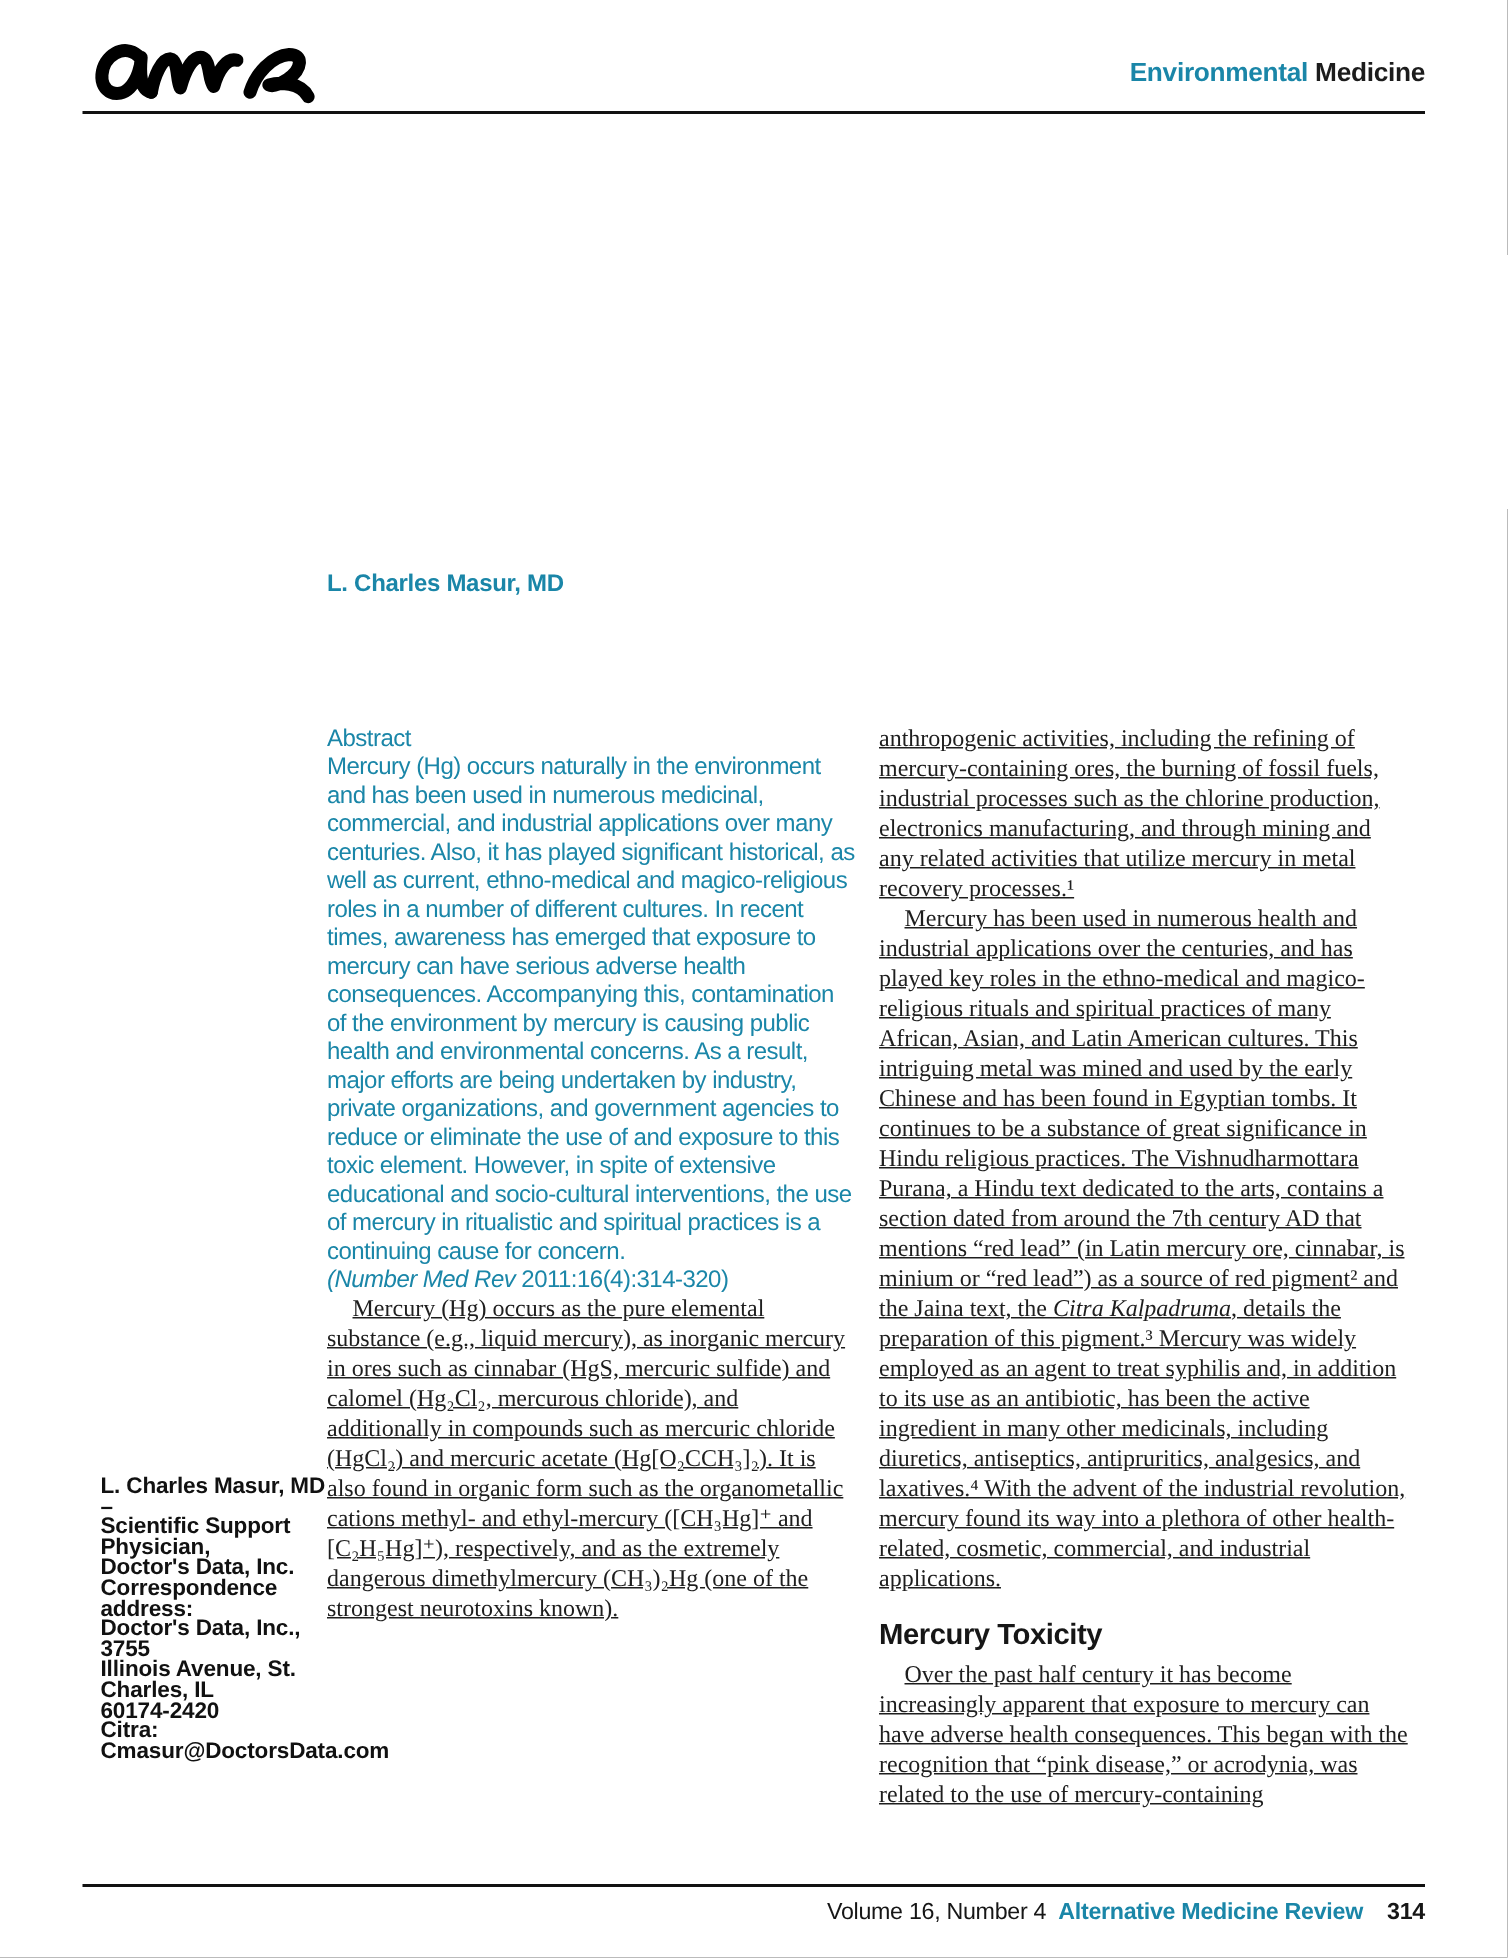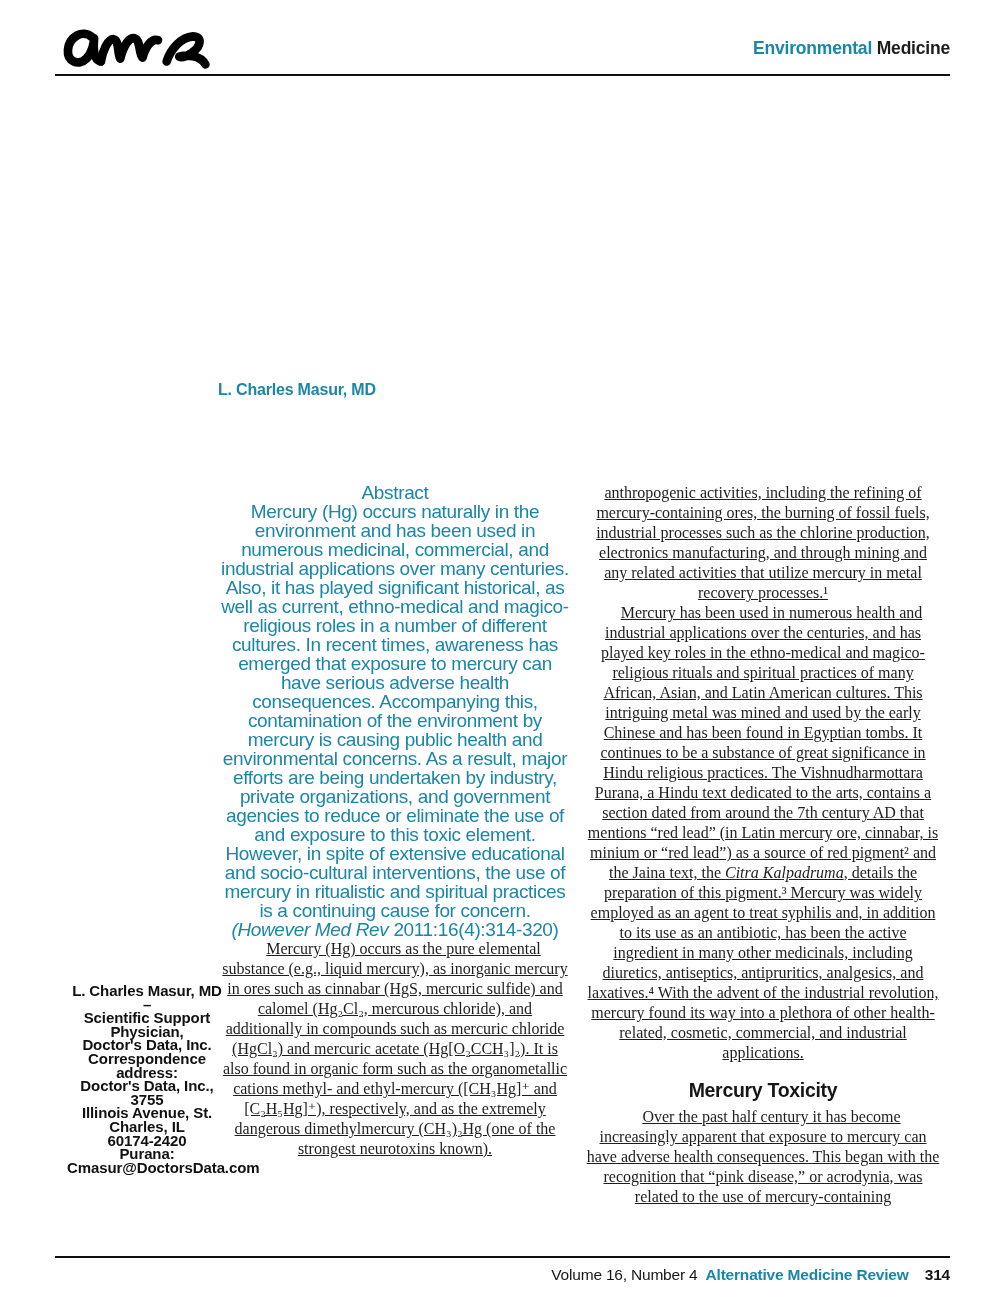--- a/index.html
+++ b/index.html
@@ -4,21 +4,20 @@
 <style>
   html,body{margin:0;padding:0;background:#888;}
   .page{
     position:relative;
     width:1005px;height:1305px;
     background:#ffffff;
     margin:0 auto;
     overflow:hidden;
     font-family:"Liberation Sans","DejaVu Sans",sans-serif;
     color:#1c1c1c;
-    text-align:center;
   }
   
   .logo{position:absolute;left:57px;top:16px;width:170px;height:60px;}
   .header-right{
     position:absolute;top:38px;right:55px;
     font-size:17.5px;font-weight:bold;letter-spacing:-0.2px;
   }
   .header-right .teal{color:var(--teal);}
   .rule{
     position:absolute;left:55px;width:895px;height:2px;background:#111;
@@ -35,21 +34,21 @@
     position:absolute;left:218px;top:381px;
     font-size:16px;font-weight:bold;color:var(--teal);
     letter-spacing:-0.2px;
   }
   
   .col{position:absolute;top:483px;width:354px;}
   .col-left{left:218px;}
   .col-right{left:586px;}
   .abstract{
     color:var(--teal);
-    font-size:19px;line-height:19px;letter-spacing:-0.35px;
+    font-size:16px;line-height:19px;letter-spacing:-0.35px;
   }
   .abstract .abs-head{display:block;}
   .abstract .cit-italic{font-style:italic;}
   .section-head{
     font-family:"Liberation Sans","DejaVu Sans",sans-serif;
     font-size:19.5px;font-weight:bold;color:#161616;
     letter-spacing:-0.3px;
     margin:16px 0 5px 0;
   }
   .body-text{
@@ -98,21 +97,21 @@
     <span>Medicine</span>
   </div>
   <div class="rule top"></div>
 
   <div class="article-author">L. Charles Masur, MD</div>
 
   <div class="col col-left">
     <div class="abstract">
       <span class="abs-head">Abstract</span>
       <span>Mercury (Hg) occurs naturally in the environment and has been used in numerous medicinal, commercial, and industrial applications over many centuries. Also, it has played significant historical, as well as current, ethno-medical and magico-religious roles in a number of different cultures. In recent times, awareness has emerged that exposure to mercury can have serious adverse health consequences. Accompanying this, contamination of the environment by mercury is causing public health and environmental concerns. As a result, major efforts are being undertaken by industry, private organizations, and government agencies to reduce or eliminate the use of and exposure to this toxic element. However, in spite of extensive educational and socio-cultural interventions, the use of mercury in ritualistic and spiritual practices is a continuing cause for concern.</span><br>
-      <span class="cit-italic">(However Med Rev </span><span>2011:16(4):314-320)</span>
+      <span class="cit-italic">(Number Med Rev </span><span>2011:16(4):314-320)</span>
     </div>
     <div class="body-text">
       <p class="indent">Mercury (Hg) occurs as the pure elemental substance (e.g., liquid mercury), as inorganic mercury in ores such as cinnabar (HgS, mercuric sulfide) and calomel (Hg₂Cl₂, mercurous chloride), and additionally in compounds such as mercuric chloride (HgCl₂) and mercuric acetate (Hg[O₂CCH₃]₂). It is also found in organic form such as the organometallic cations methyl- and ethyl-mercury ([CH₃Hg]⁺ and [C₂H₅Hg]⁺), respectively, and as the extremely dangerous dimethylmercury (CH₃)₂Hg (one of the strongest neurotoxins known).</p>
     </div>
   </div>
 
   <div class="col col-right">
     <div class="body-text">
       <p>anthropogenic activities, including the refining of mercury-containing ores, the burning of fossil fuels, industrial processes such as the chlorine production, electronics manufacturing, and through mining and any related activities that utilize mercury in metal recovery processes.¹</p>
       <p class="indent"><span>Mercury has been used in numerous health and industrial applications over the centuries, and has played key roles in the ethno-medical and magico-religious rituals and spiritual practices of many African, Asian, and Latin American cultures. This intriguing metal was mined and used by the early Chinese and has been found in Egyptian tombs. It continues to be a substance of great significance in Hindu religious practices. The Vishnudharmottara Purana, a Hindu text dedicated to the arts, contains a section dated from around the 7th century AD that mentions “red lead” (in Latin mercury ore, cinnabar, is minium or “red lead”) as a source of red pigment² and the Jaina text, the </span><span class="italic">Citra Kalpadruma</span><span>, details the preparation of this pigment.³ Mercury was widely employed as an agent to treat syphilis and, in addition to its use as an antibiotic, has been the active ingredient in many other medicinals, including diuretics, antiseptics, antipruritics, analgesics, and laxatives.⁴ With the advent of the industrial revolution, mercury found its way into a plethora of other health-related, cosmetic, commercial, and industrial applications.</span></p>
@@ -124,21 +123,21 @@
   </div>
 
   <div class="sidebar">
     <div>L. Charles Masur, MD –</div>
     <div>Scientific Support Physician,</div>
     <div>Doctor's Data, Inc.</div>
     <div>Correspondence address:</div>
     <div>Doctor's Data, Inc., 3755</div>
     <div>Illinois Avenue, St. Charles, IL</div>
     <div>60174-2420</div>
-    <div>Purana:</div>
+    <div>Citra:</div>
     <div>Cmasur@DoctorsData.com</div>
   </div>
 
   <div class="rule bottom"></div>
   <div class="footer-copyright">Copyright © 2011 Alternative Medicine Review, LLC.  All Rights Reserved.  No Reprint Without Written Permission.</div>
   <div class="footer-right">
     <span>Volume 16, Number 4</span>
     <span class="journal">Alternative Medicine Review</span>
     <span class="pagenum">314</span>
   </div>

